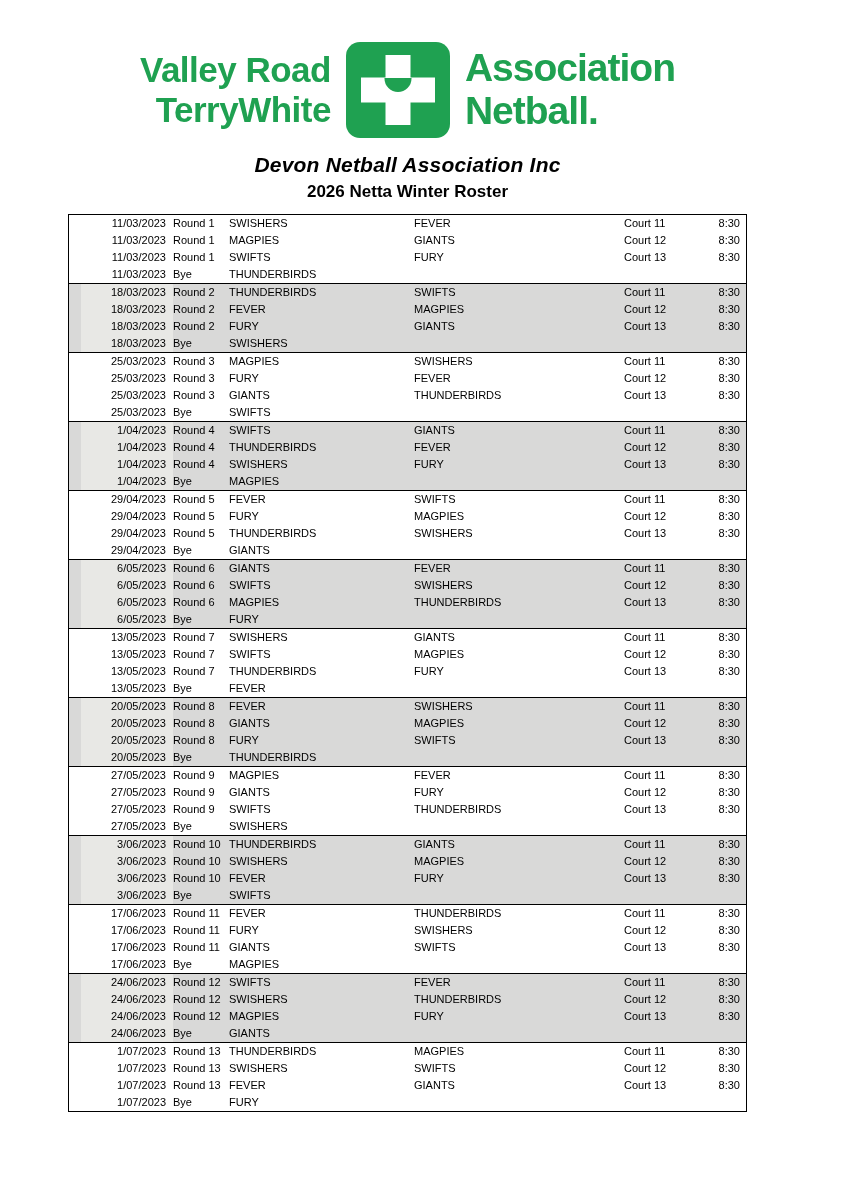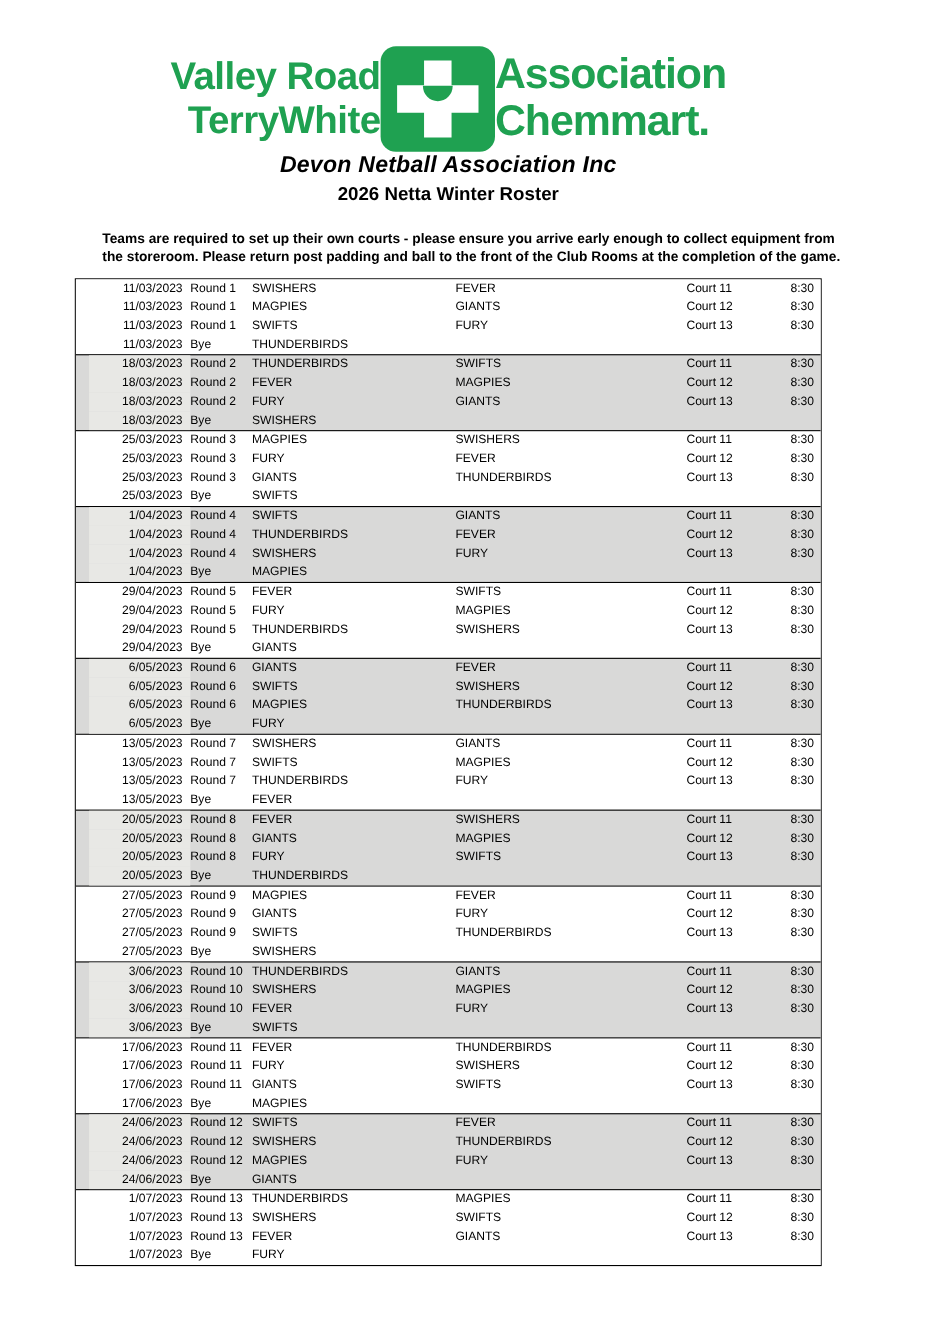--- a/index.html
+++ b/index.html
@@ -19,20 +19,21 @@
   .content{
     width:679px;
     margin-left:68px;
   }
   
   .logo-row{
     margin-top:42px;
     display:flex;
     align-items:center;
     justify-content:center;
+    gap:15px;
   }
   .logo-left{
     text-align:right;
     font-weight:bold;
     color:var(--green);
     font-size:35px;
     line-height:1.13;
     letter-spacing:-0.5px;
   }
   .logo-right{
@@ -61,20 +62,21 @@
     background:#fff;
   }
   .cross-semi{
     position:absolute;left:50%;top:calc(50% - 12.5px);
     transform:translateX(-50%);
     width:27px;height:14px;
     background:var(--green);
     border-radius:0 0 14px 14px / 0 0 14px 14px;
   }
   .doc-title{
+    margin-top:15px;
     text-align:center;
     font-size:21px;
     font-weight:bold;
     font-style:italic;
     letter-spacing:0.2px;
   }
   .doc-subtitle{
     margin-top:5px;
     text-align:center;
     font-size:17px;
@@ -119,31 +121,27 @@
       <div>Valley Road</div>
       <div>TerryWhite</div>
     </div>
     <div class="logo-icon">
       <div class="cross-v"></div>
       <div class="cross-h"></div>
       <div class="cross-semi"></div>
     </div>
     <div class="logo-right">
       <div>Association</div>
-      <div>Chemmart.</div>
+      <div>Netball.</div>
     </div>
   </div>
 
   <div class="doc-title">Devon Netball Association Inc</div>
   <div class="doc-subtitle">2026 Netta Winter Roster</div>
 
-  <div class="notice">
-    <div>Teams are required to set up their own courts - please ensure you arrive early enough to collect equipment from</div>
-    <div>the storeroom.  Please return post padding and ball to the front of the Club Rooms at the completion of the game.</div>
-  </div>
 
   <div class="roster" id="roster">
       <div class="round-block">
         <div class="t-row">
           <div class="t-cell cell-date">11/03/2023</div>
           <div class="t-cell cell-round">Round 1</div>
           <div class="t-cell cell-home">SWISHERS</div>
           <div class="t-cell cell-away">FEVER</div>
           <div class="t-cell cell-court">Court 11</div>
           <div class="t-cell cell-time">8:30</div>

